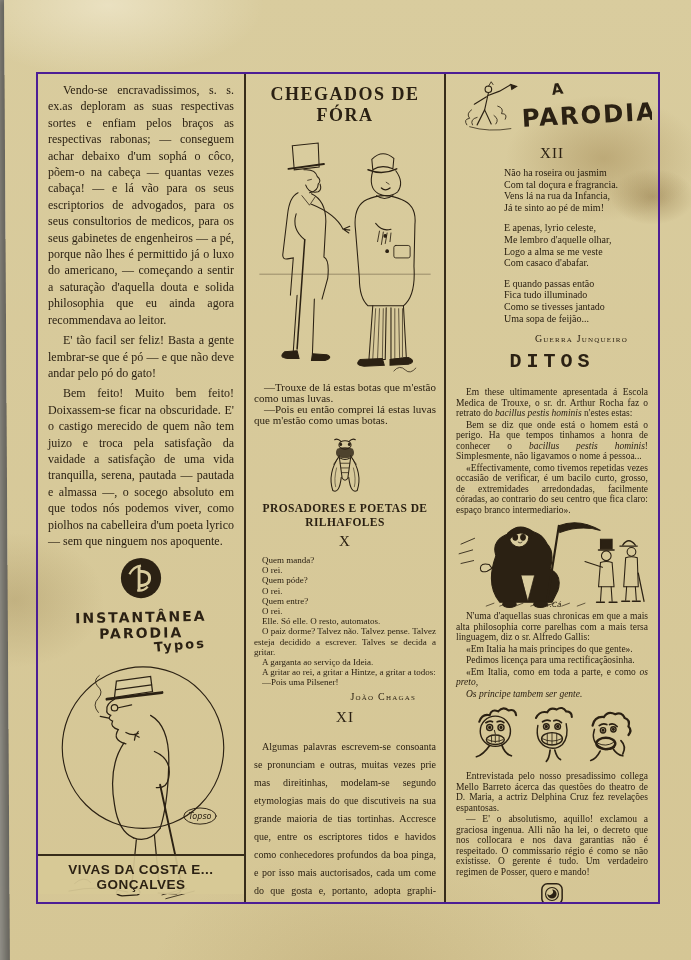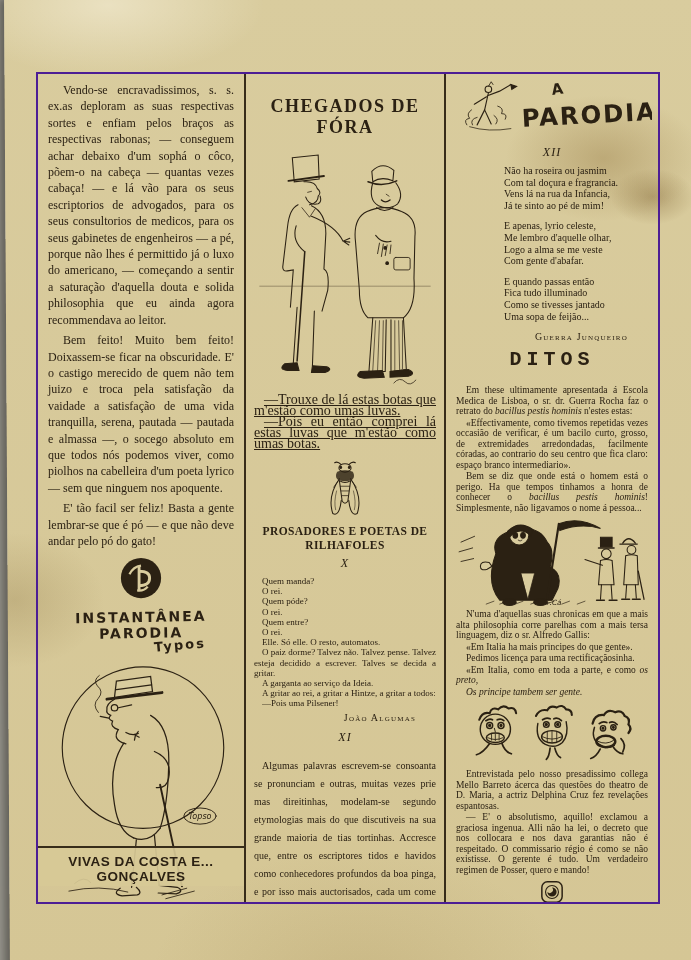--- a/index.html
+++ b/index.html
@@ -13,44 +13,44 @@
       radial-gradient(60px 40px at 93% 21%, rgba(110,80,30,.35), rgba(110,80,30,0) 70%),
       radial-gradient(260px 120px at 15% 1%, rgba(255,250,235,.45), rgba(255,250,235,0) 60%),
       radial-gradient(300px 200px at 50% 102%, rgba(140,110,50,.16), rgba(140,110,50,0) 70%),
       radial-gradient(120px 90px at 1% 62%, rgba(120,95,45,.22), rgba(120,95,45,0) 75%),
       linear-gradient(#d9cc9e,#d5c695);
     box-shadow:-5px 2px 8px rgba(30,28,22,.45); }
   .frame { position:absolute; left:36px; top:72px; width:624px; height:832px;
     border:2px solid #4c1d95; display:flex;justify-content:flex-end; }
   .col { position:relative; overflow:hidden; }
   .col-left  { width:206px; padding:8px 10px 34px 10px; }
-  .col-mid   { width:200px; border-left:2px solid #372c1a; padding:16px 8px; }
+  .col-mid   { width:200px; border-left:2px solid #372c1a; padding:4px 8px; }
   .col-right { flex:1; border-left:2px solid #372c1a; padding:2px 10px; }
 
   .para { font-size:12px; line-height:16.4px; text-align:justify; text-indent:15px;
           margin-bottom:4px; }
   .center { text-align:center; }
   .illo { display:block; margin:0 auto; }
 
   .instantanea { font-family:"DejaVu Sans", sans-serif; font-weight:bold;
     font-size:14px; letter-spacing:2px; text-align:center; transform:rotate(-1deg);
     margin-top:8px; }
   .typos { font-family:"DejaVu Sans", sans-serif; font-weight:bold; font-size:13px;
     text-align:right; padding-right:28px; transform:rotate(-5deg); letter-spacing:2px; }
-  .vivas-box { position:absolute; left:0; right:0; bottom:16px; border-top:2px solid #372c1a;
+  .vivas-box { position:absolute; left:0; right:0; bottom:8px; border-top:2px solid #372c1a;
     background:rgba(215,201,150,.92); padding:6px 2px 2px; }
   .vivas { font-family:"Liberation Sans", sans-serif; font-weight:bold; font-size:13.5px;
     letter-spacing:.5px; text-align:center; }
 
   .chegados { font-size:18px; letter-spacing:1.5px; text-align:center; font-weight:bold;
     margin:6px 0 4px; }
-  .mid-caption { font-size:14px; line-height:11px; text-align:justify; text-indent:10px;text-decoration:underline; }
+  .mid-caption { font-size:11px; line-height:11px; text-align:justify; text-indent:10px; }
   .prosadores { font-weight:bold; font-size:11.5px; letter-spacing:.4px; text-align:center;
     margin-top:4px; transform:scaleY(1.15); }
-  .roman { text-align:center; font-size:12px; letter-spacing:1px; margin:7px 0 5px;font-style:italic; }
+  .roman { text-align:center; font-size:15px; letter-spacing:1px; margin:7px 0 5px; }
   .x-line { font-size:9px; line-height:10.2px; text-indent:8px; text-align:justify; }
   .xi-para { font-size:10px; line-height:18px; text-indent:8px; text-align:justify;margin-top:12px; }
   .sig { font-variant:small-caps; letter-spacing:1.2px; font-size:10px; text-align:right;
     padding-right:20px; margin:3px 0 1px; }
 
   .poem { font-size:10px; line-height:11.6px; white-space:pre-line; padding-left:48px;
     margin-bottom:9px; }
   .ditos-head { font-family:Liberation Mono, monospace; font-weight:bold; font-size:20px;
     letter-spacing:5px; text-align:center; margin:6px 0 14px; }
   .ditos-para { font-size:9.5px; line-height:10.5px; text-indent:10px; text-align:justify;
@@ -60,22 +60,22 @@
 </style>
 </head>
 <body>
 
 <div class="paper"></div>
 
 <div class="frame">
 
   <div class="col col-left">
     <div class="para">Vendo-se encravadissimos, s. s. ex.as deploram as suas respectivas sortes e enfiam pelos braços as respectivas rabonas; — conseguem achar debaixo d'um sophá o côco, põem-o na cabeça — quantas vezes cabaça! — e lá vão para os seus escriptorios de advogados, para os seus consultorios de medicos, para os seus gabinetes de engenheiros — a pé, porque não lhes é permittido já o luxo do americano, — começando a sentir a saturação d'aquella douta e solida philosophia que eu ainda agora recommendava ao leitor.</div>
+    <div class="para">E' tão facil ser feliz! Basta a gente lembrar-se que é pó — e que não deve andar pelo pó do gato!</div>
     <div class="para">Bem feito! Muito bem feito! Doixassem-se ficar na obscuridade. E' o castigo merecido de quem não tem juizo e troca pela satisfação da vaidade a satisfação de uma vida tranquilla, serena, pautada — pautada e almassa —, o socego absoluto em que todos nós podemos viver, como piolhos na cabelleira d'um poeta lyrico — sem que ninguem nos apoquente.</div>
-    <div class="para">E' tão facil ser feliz! Basta a gente lembrar-se que é pó — e que não deve andar pelo pó do gato!</div>
 
     <div class="center" style="margin:6px 0 2px;">
       <svg class="illo" width="46" height="46" viewBox="0 0 48 48">
         <circle cx="24" cy="24" r="21" fill="#2b2113"></circle>
         <path d="M22 11 v26" stroke="#d9cc9e" stroke-width="3" fill="none"></path>
         <path d="M22 17 q11 0 11 7 q0 8 -11 8" stroke="#d9cc9e" stroke-width="3" fill="none"></path>
         <path d="M12 20 q4 -8 12 -9" stroke="#d9cc9e" stroke-width="2.4" fill="none"></path>
         <path d="M31 33 q-4 5 -11 4" stroke="#d9cc9e" stroke-width="2.4" fill="none"></path>
       </svg>
     </div>
@@ -195,21 +195,21 @@
     <div class="x-line">O rei.</div>
     <div class="x-line">Quem póde?</div>
     <div class="x-line">O rei.</div>
     <div class="x-line">Quem entre?</div>
     <div class="x-line">O rei.</div>
     <div class="x-line">Elle. Só elle. O resto, automatos.</div>
     <div class="x-line">O paiz dorme? Talvez não. Talvez pense. Talvez esteja decidido a escrever. Talves se decida a gritar.</div>
     <div class="x-line">A garganta ao serviço da Ideia.</div>
     <div class="x-line">A gritar ao rei, a gritar a Hintze, a gritar a todos:</div>
     <div class="x-line">—Pois uma Pilsener!</div>
-    <div class="sig">João Algumas</div>
+    <div class="sig">João Chagas</div>
 
     <div class="roman">XI</div>
     <div class="xi-para">Algumas palavras escrevem-se consoanta se pronunciam e outras, muitas vezes prie mas direitinhas, modelam-se segundo etymologias mais do que discutiveis na sua grande maioria de tias tortinhas. Accresce que, entre os escriptores tidos e havidos como conhecedores profundos da boa pinga, e por isso mais auctorisados, cada um come do que gosta e, portanto, adopta graphi-differente. O geral dos leitores encontra-se d'esta fórma em frente da lingua com cebolinhas, n'uma deplorabliissima confusão e incerteza.</div>
     <div class="sig">Decio Carneiro</div>
   </div>
 
   <div class="col col-right">
     <div class="masthead-wrap center">
       <svg class="illo" width="196" height="60" viewBox="0 0 200 64">
         <g stroke="#2b2113" fill="none" stroke-width="1.2" stroke-linecap="round">
@@ -227,32 +227,32 @@
     </div>
 
     <div class="roman">XII</div>
     <div class="poem">Não ha roseira ou jasmim
 Com tal doçura e fragrancia.
 Vens lá na rua da Infancia,
 Já te sinto ao pé de mim!</div>
     <div class="poem">E apenas, lyrio celeste,
 Me lembro d'aquelle olhar,
 Logo a alma se me veste
-Com gente d'abafar.</div>
+Com casaco d'abafar.</div>
     <div class="poem">E quando passas então
 Fica tudo illuminado
 Como se tivesses jantado
 Uma sopa de feijão...</div>
     <div class="sig">Guerra Junqueiro</div>
 
     <div class="ditos-head">DITOS</div>
 
-    <div class="ditos-para"><span>Em these ultimamente apresentada á Escola Medica de Lisboa, o sr. dr. Guerra Rocha faz o retrato do </span><i>bacillus pestis hominis</i><span> n'estes estas:</span></div>
+    <div class="ditos-para"><span>Em these ultimamente apresentada á Escola Medica de Trouxe, o sr. dr. Arthur Rocha faz o retrato do </span><i>bacillus pestis hominis</i><span> n'estes estas:</span></div>
+    <div class="ditos-para"><span>Bem se diz que onde está o homem está o perigo. Ha que tempos tinhamos a honra de conhecer o </span><i>bacillus pestis hominis</i><span>! Simplesmente, não ligavamos o nome á pessoa...</span></div>
     <div class="ditos-para">«Effectivamente, como tivemos repetidas vezes occasião de verificar, é um bacilo curto, grosso, de extremidades arredondadas, facilmente córadas, ao contrario do seu centro que fica claro: espaço branco intermediario».</div>
-    <div class="ditos-para"><span>Bem se diz que onde está o homem está o perigo. Ha que tempos tinhamos a honra de conhecer o </span><i>bacillus pestis hominis</i><span>! Simplesmente, não ligavamos o nome á pessoa...</span></div>
 
     <svg class="illo" width="196" height="92" viewBox="0 0 200 95" style="margin:2px auto;">
       <g stroke="#2b2113" fill="none" stroke-width="1.1" stroke-linecap="round">
         <path d="M4 28 l14 -6 M2 38 l14 -4 M4 48 l13 -3" stroke-width=".9"></path>
 
         <path d="M40 40 Q34 22 58 16 Q84 9 93 28 Q101 36 96 54 Q109 60 104 76 L98 88 L44 88 Q29 70 40 40 Z" fill="#2b2113"></path>
         <path d="M66 60 L80 60 L73 87 Z" fill="#d9cc9e" stroke-width=".8"></path>
         <circle cx="64" cy="21" r="10" fill="#d9cc9e"></circle>
         <ellipse cx="60" cy="21" rx="2.4" ry="3" fill="#2b2113"></ellipse>
         <ellipse cx="68" cy="21" rx="2.4" ry="3" fill="#2b2113"></ellipse>

